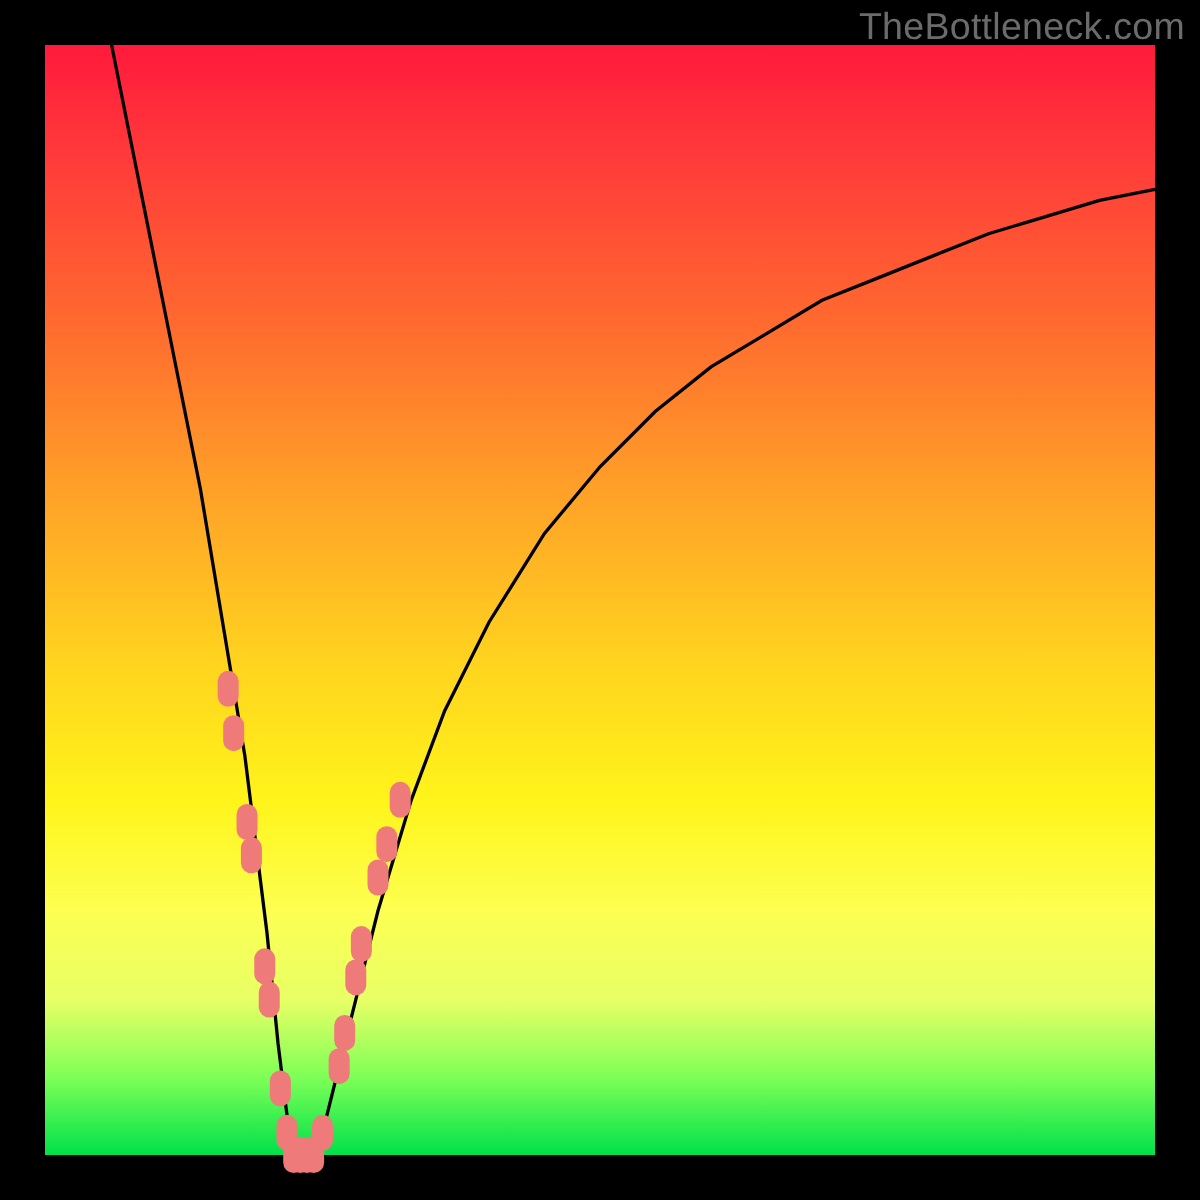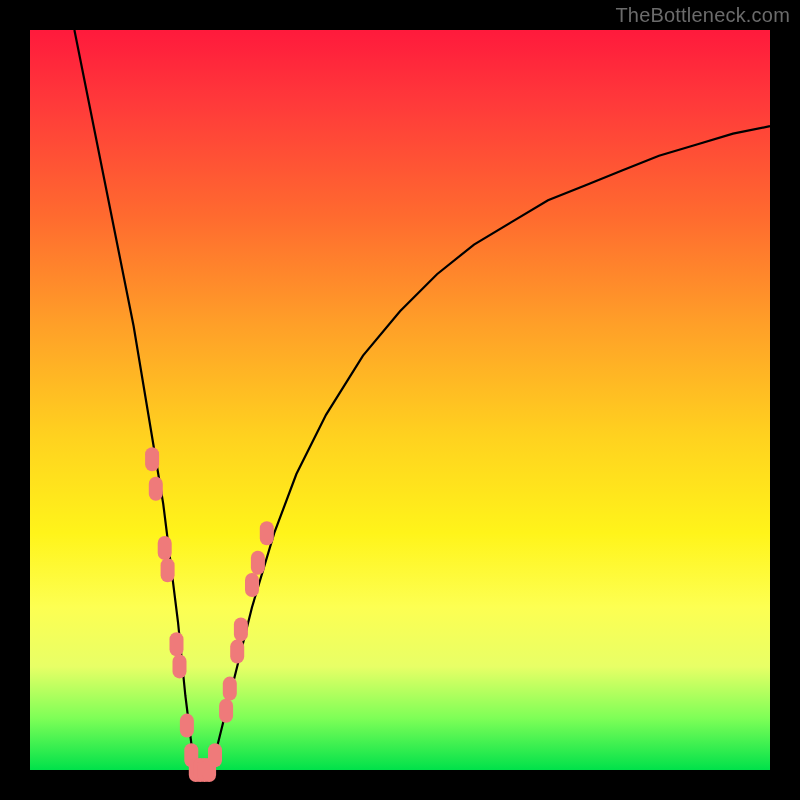--- a/index.html
+++ b/index.html
@@ -37,21 +37,21 @@
       #7eff57 93%,
       #00e14a 100%
     );
   }
   .watermark {
     position: absolute;
     top: 4px;
     right: 10px;
     color: #6b6b6b;
     font-family: Arial, Helvetica, sans-serif;
-    font-size: 20px;
+    font-size: 25px;
     font-weight: 500;
     letter-spacing: 0.2px;
     user-select: none;
   }
   svg.curve {
     position: absolute;
     left: 0;
     top: 0;
     width: 740px;
     height: 740px;

